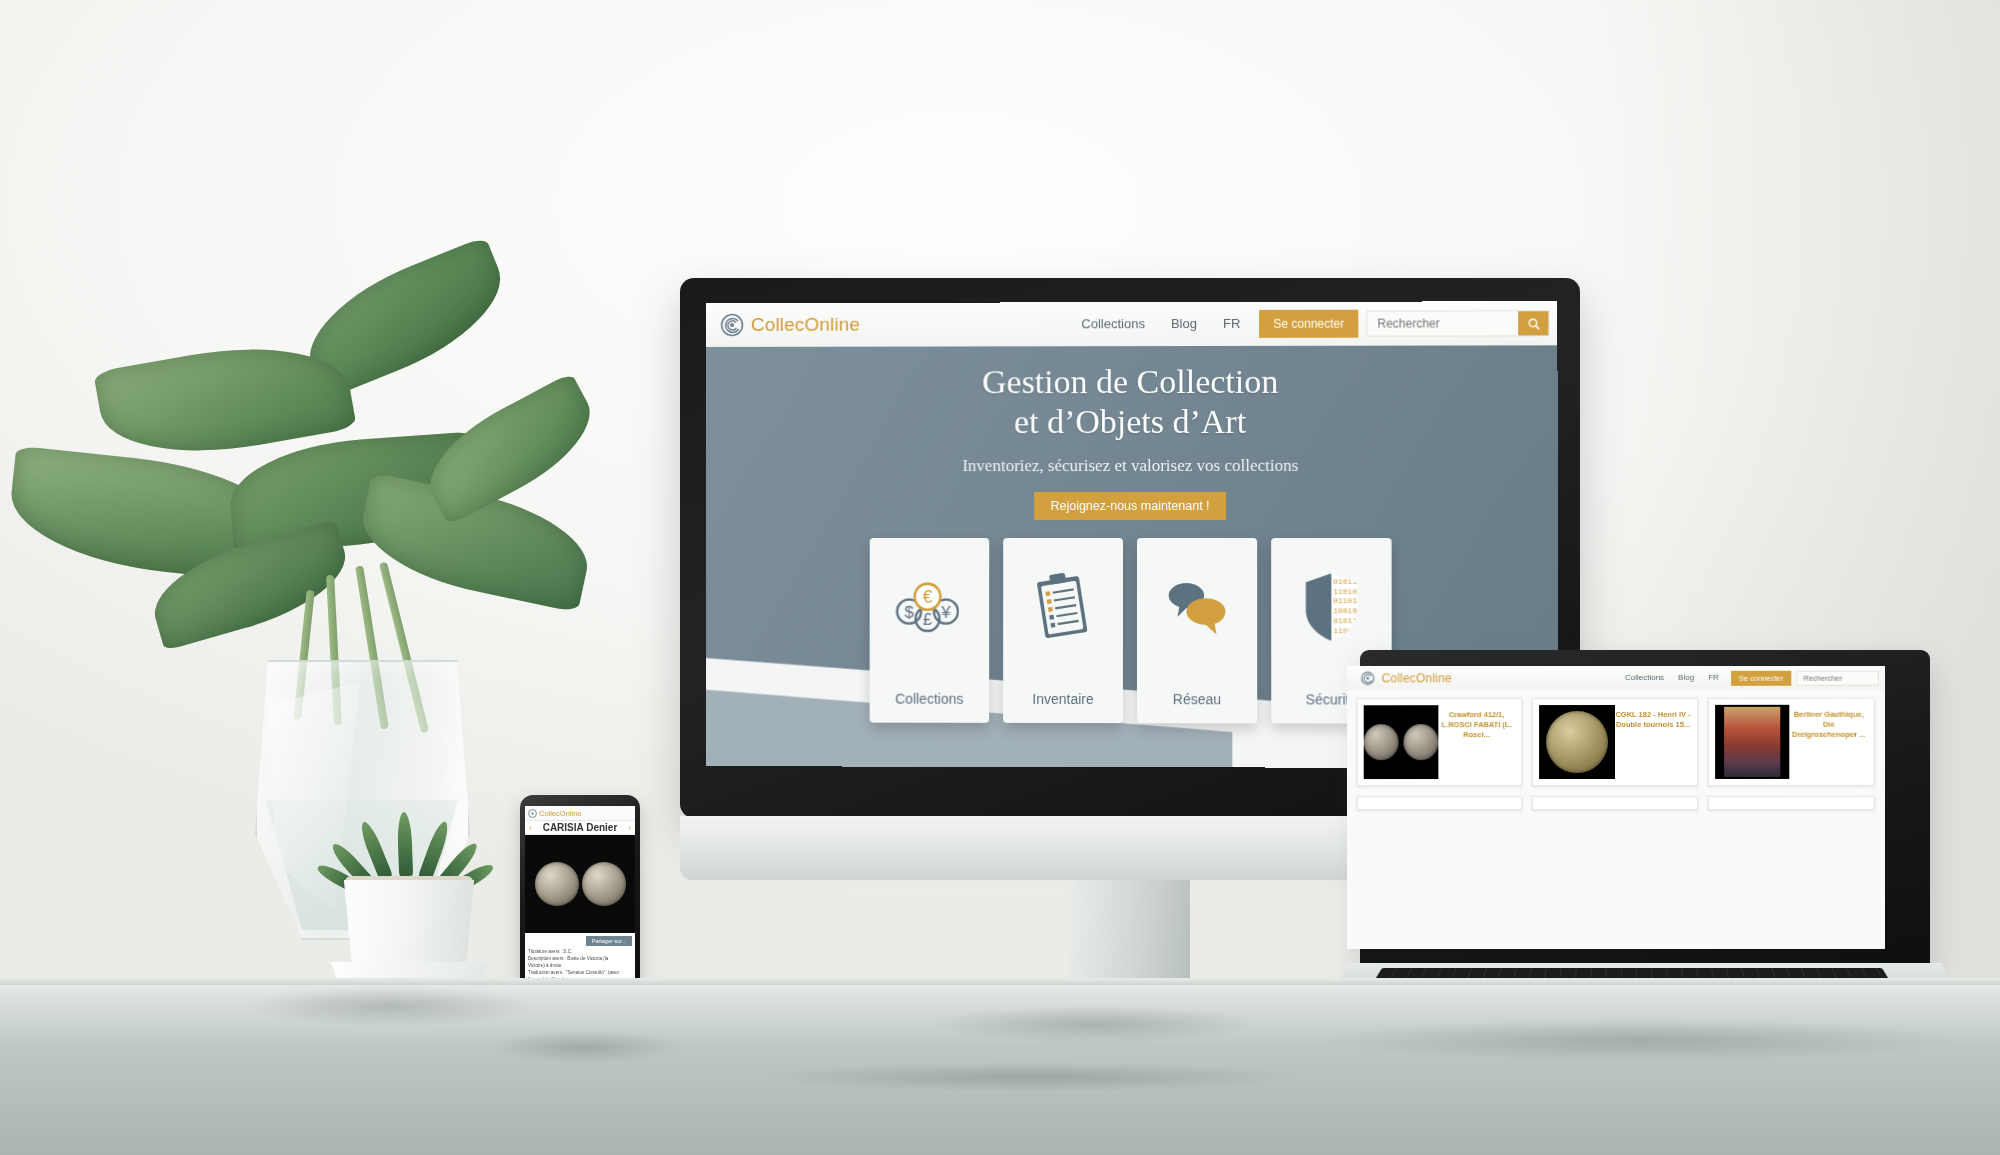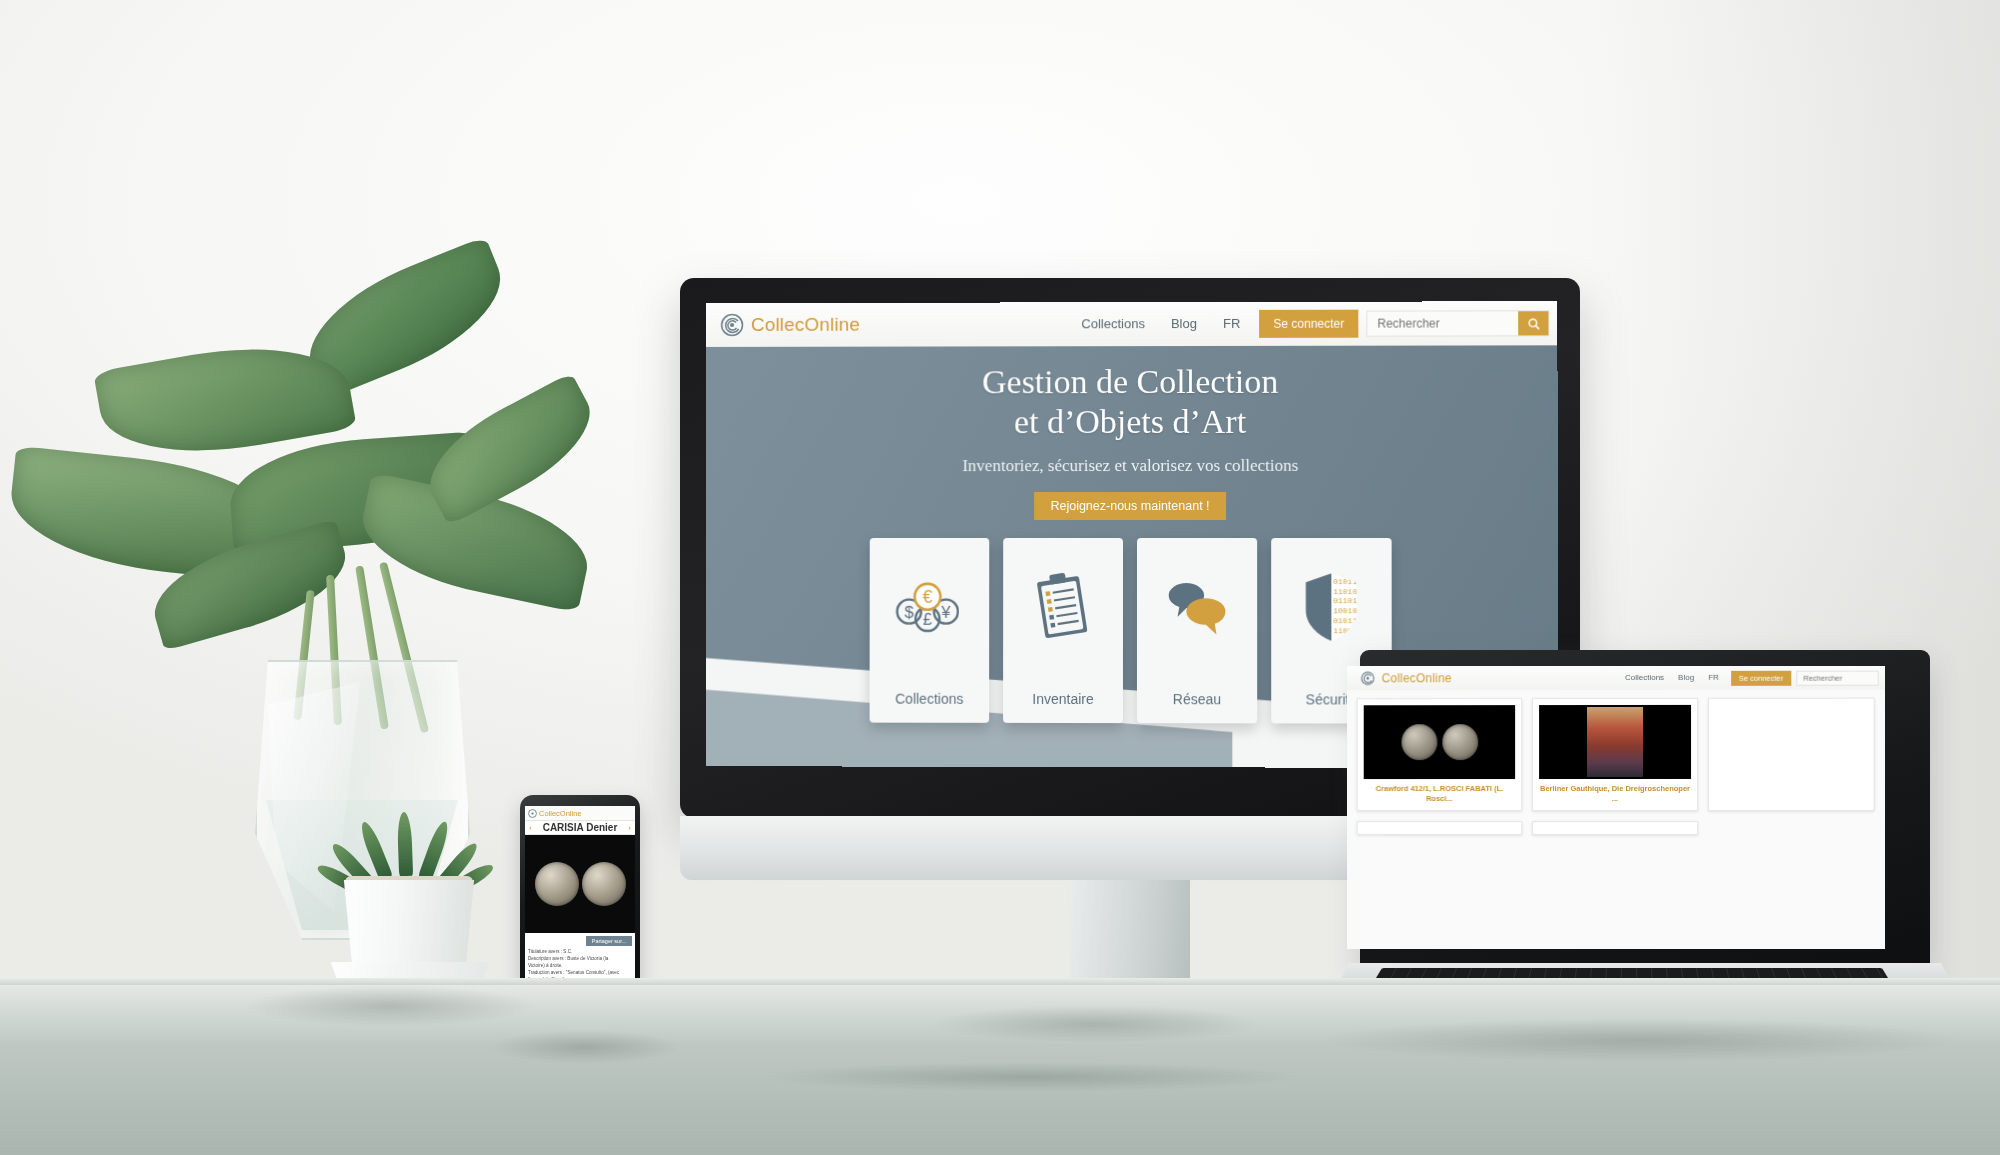--- a/index.html
+++ b/index.html
@@ -257,21 +257,21 @@
   .grid-nav .brand-text { font-size:12px; }
   .grid-nav .brand-mark { width:14px; height:14px; }
   .grid-nav .nav-link { font-size:8px; padding:0 7px; line-height:24px; }
   .grid-nav .nav-login { font-size:7.5px; line-height:15px; height:15px; padding:0 8px; margin:0 5px; }
   .grid-nav .nav-search { height:15px; margin-right:6px; }
   .grid-nav .nav-search input { font-size:7.5px; width:80px; padding:0 6px; }
   .grid-body { flex:1; padding:8px 10px; display:grid; grid-template-columns: repeat(3, 1fr); gap:10px; overflow:hidden; align-content:start; }
   .gcard {
     background:#fff; border:1px solid #e6e6e4; padding:6px;
     box-shadow:0 1px 3px rgba(0,0,0,.10);
-    display:flex; flex-direction:column; align-items:flex-end;
+    display:flex; align-items:flex-start;
   }
   .gthumb {
     width:100%; height:74px; background:#000;
     display:flex; align-items:center; justify-content:center; overflow:hidden;
   }
   .gtitle {
     font-size:7.5px; color:#c08f2c; text-align:center; line-height:1.35;
     margin-top:5px; font-weight:bold; min-height:20px;
   }
 
@@ -537,20 +537,26 @@
         <div class="grid-body">
 
           <div class="gcard">
             <div class="gthumb">
               <span class="coin" style="width:36px;height:36px;"></span>
               <span class="coin" style="width:36px;height:36px;margin-left:5px;"></span>
             </div>
             <div class="gtitle">Crawford 412/1, L.ROSCI FABATI (L. Rosci...</div>
           </div>
 
+          <div class="gcard">
+            <div class="gthumb">
+              <span class="coin" style="width:62px;height:62px;background:radial-gradient(circle at 38% 32%,#d9cc9e,#9d8d5c 58%,#6a5e36);"></span>
+            </div>
+            <div class="gtitle">CGKL 182 - Henri IV - Double tournois 15...</div>
+          </div>
 
           <div class="gcard">
             <div class="gthumb">
               <span style="width:56px;height:70px;background:linear-gradient(180deg,#c9a36b 0%,#b8553c 30%,#8a3b2e 55%,#5a3b4c 80%,#2d2a34 100%);display:block;"></span>
             </div>
             <div class="gtitle">Berliner Gauthique, Die Dreigroschenoper ...</div>
           </div>
 
 
 

